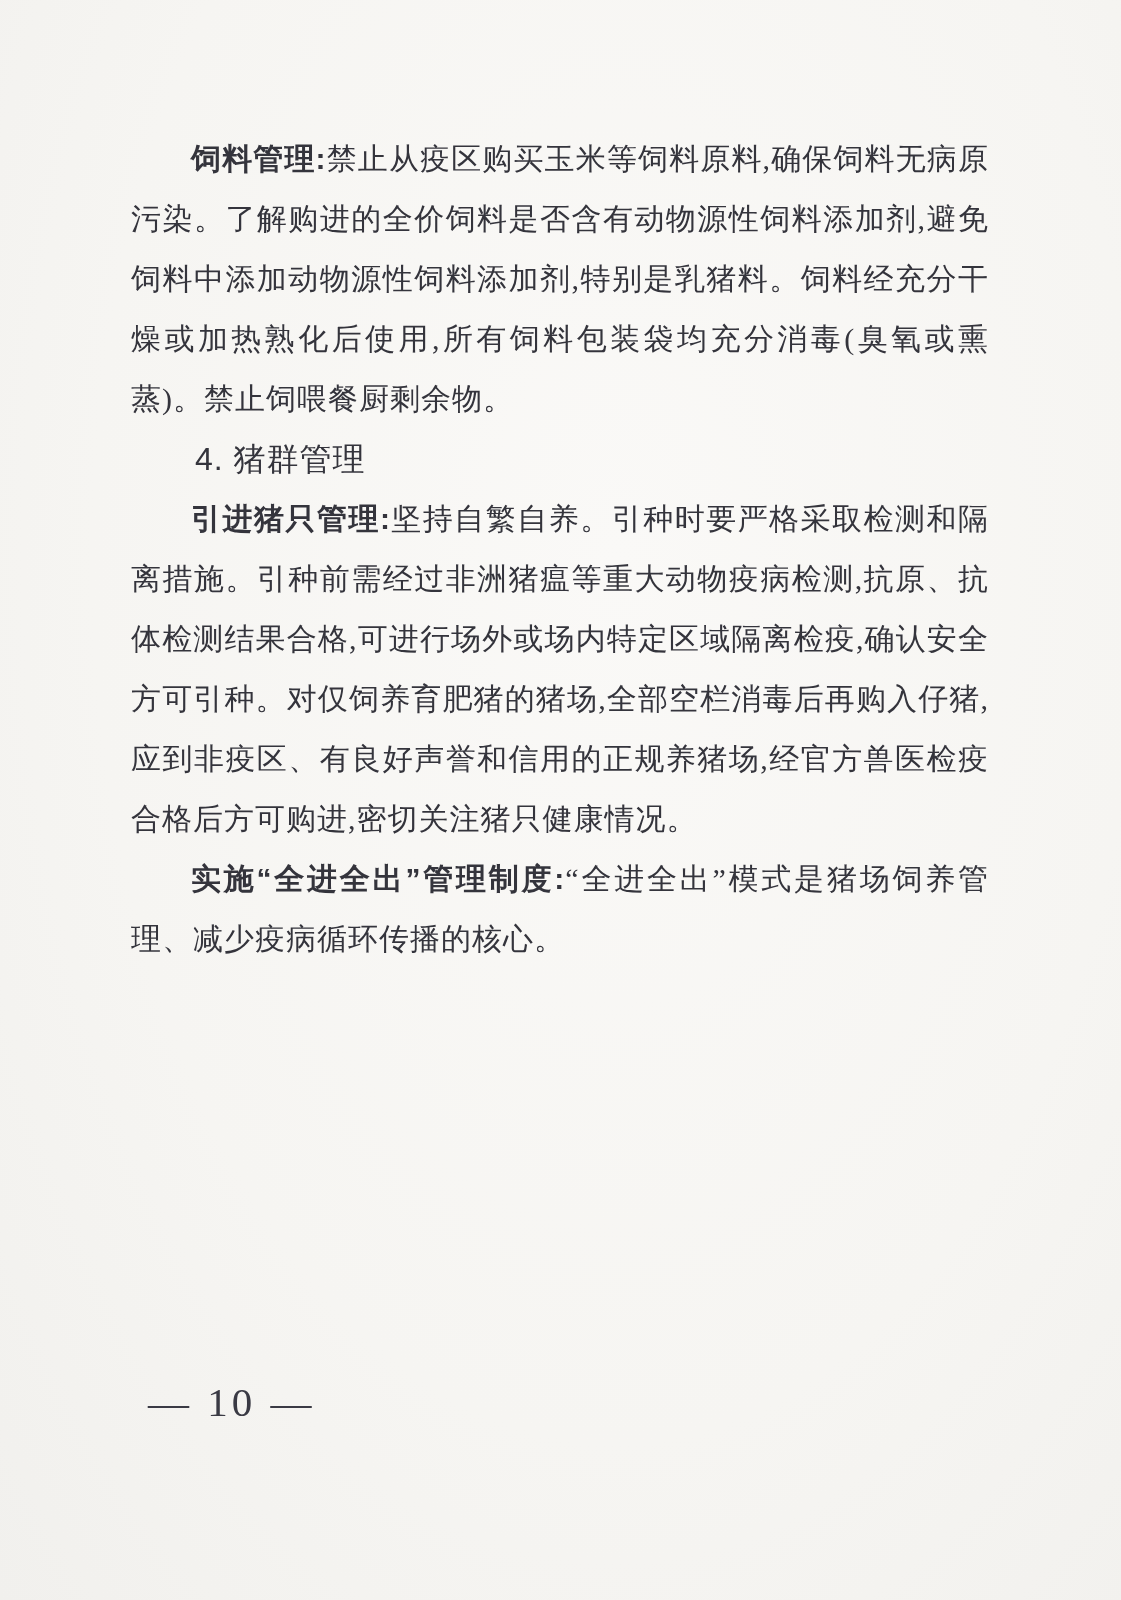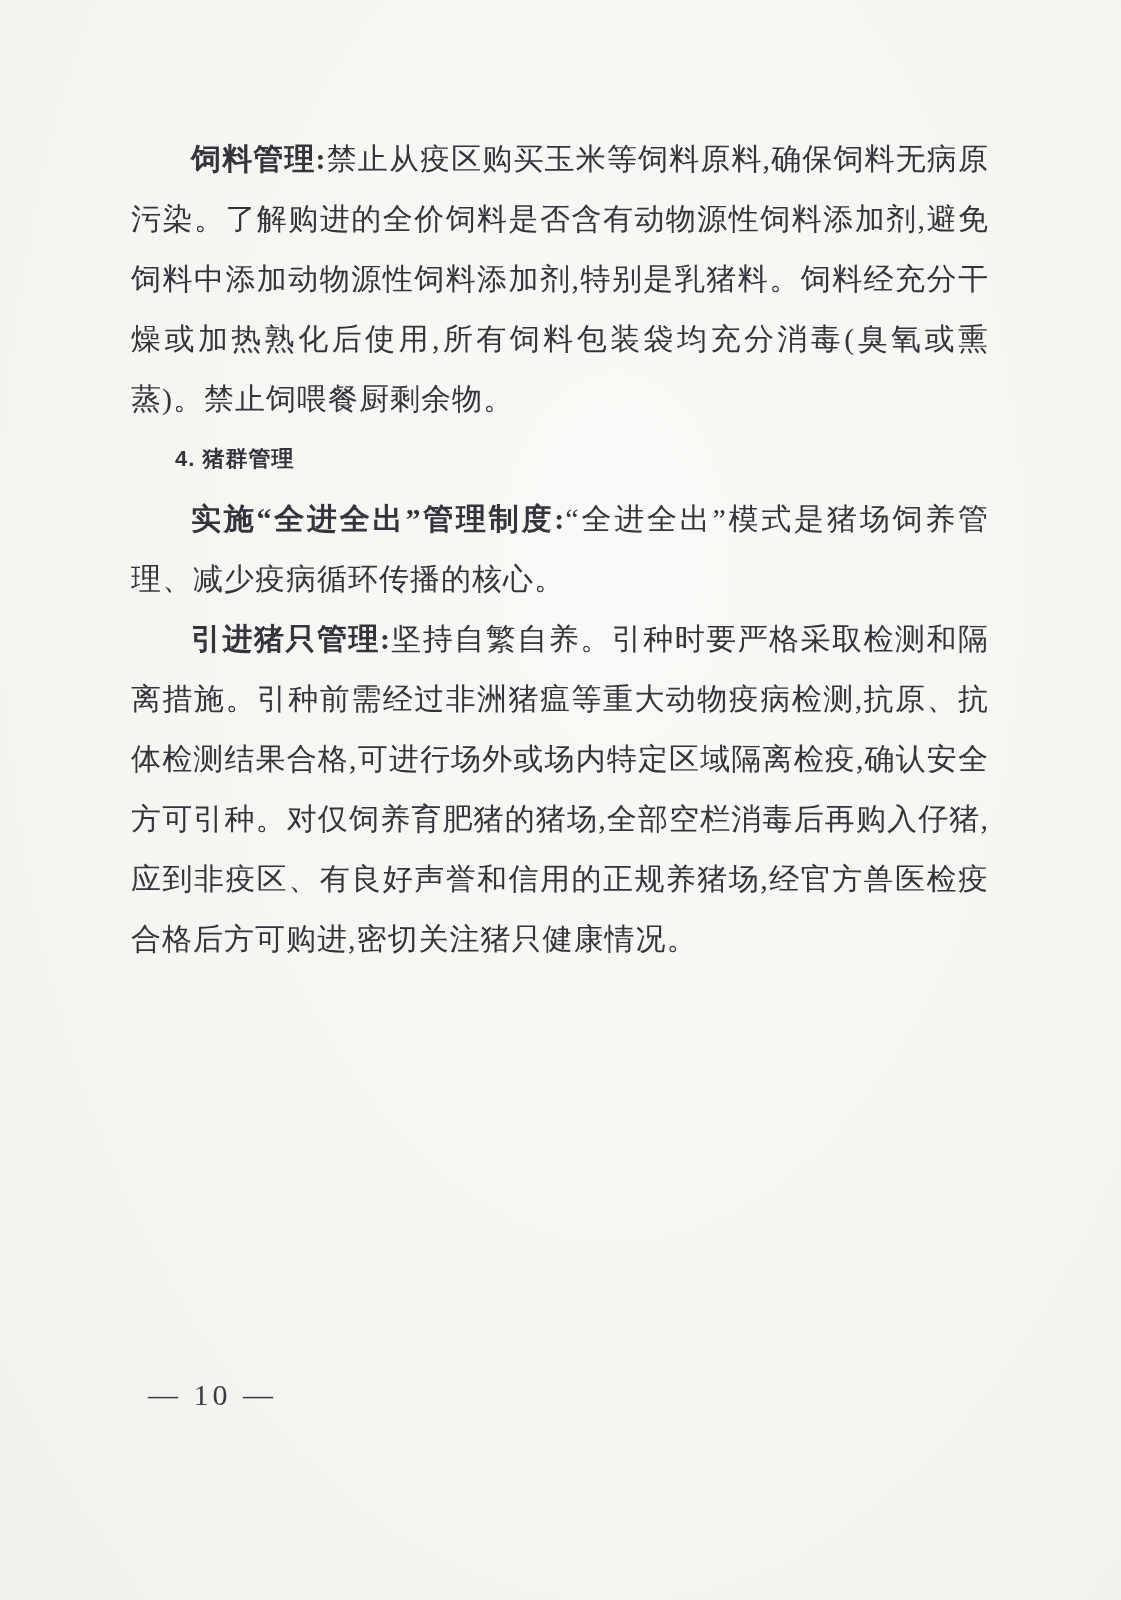--- a/index.html
+++ b/index.html
@@ -30,52 +30,52 @@
     letter-spacing: 1px;
     text-align: justify;
     text-align-last: left;
     word-break: break-all;
   }
   .para, .heading {
     margin: 0;
     text-indent: 2em;
   }
   .heading {
-    font-weight: 700;
+    font-weight: 400;
     font-family: "Liberation Sans", "DejaVu Sans", sans-serif;
-    font-size: 22px;
+    font-size: 32px;
   }
   .lead {
     font-weight: 700;
-    font-family: Liberation Serif, serif;
+    font-family: Liberation Sans, sans-serif;
   }
   .page-footer {
     position: absolute;
     left: 148px;
     top: 1378px;
-    font-size: 30px;
+    font-size: 41px;
     letter-spacing: 4px;
     color: #3a3a44;
   }
 </style>
 </head>
 <body>
 
 <div class="page">
 
   <main class="content">
 
     <p class="para"><span class="lead">饲料管理:</span><span>禁止从疫区购买玉米等饲料原料,确保饲料无病原污染。了解购进的全价饲料是否含有动物源性饲料添加剂,避免饲料中添加动物源性饲料添加剂,特别是乳猪料。饲料经充分干燥或加热熟化后使用,所有饲料包装袋均充分消毒(臭氧或熏蒸)。禁止饲喂餐厨剩余物。</span></p>
 
     <h3 class="heading">4. 猪群管理</h3>
 
 
+    <p class="para"><span class="lead">引进猪只管理:</span><span>坚持自繁自养。引种时要严格采取检测和隔离措施。引种前需经过非洲猪瘟等重大动物疫病检测,抗原、抗体检测结果合格,可进行场外或场内特定区域隔离检疫,确认安全方可引种。对仅饲养育肥猪的猪场,全部空栏消毒后再购入仔猪,应到非疫区、有良好声誉和信用的正规养猪场,经官方兽医检疫合格后方可购进,密切关注猪只健康情况。</span></p>
+
     <p class="para"><span class="lead">实施“全进全出”管理制度:</span><span>“全进全出”模式是猪场饲养管理、减少疫病循环传播的核心。</span></p>
-
-    <p class="para"><span class="lead">引进猪只管理:</span><span>坚持自繁自养。引种时要严格采取检测和隔离措施。引种前需经过非洲猪瘟等重大动物疫病检测,抗原、抗体检测结果合格,可进行场外或场内特定区域隔离检疫,确认安全方可引种。对仅饲养育肥猪的猪场,全部空栏消毒后再购入仔猪,应到非疫区、有良好声誉和信用的正规养猪场,经官方兽医检疫合格后方可购进,密切关注猪只健康情况。</span></p>
 
 
   </main>
 
   <footer class="page-footer">
     <span>— 10 —</span>
   </footer>
 
 </div>
 

